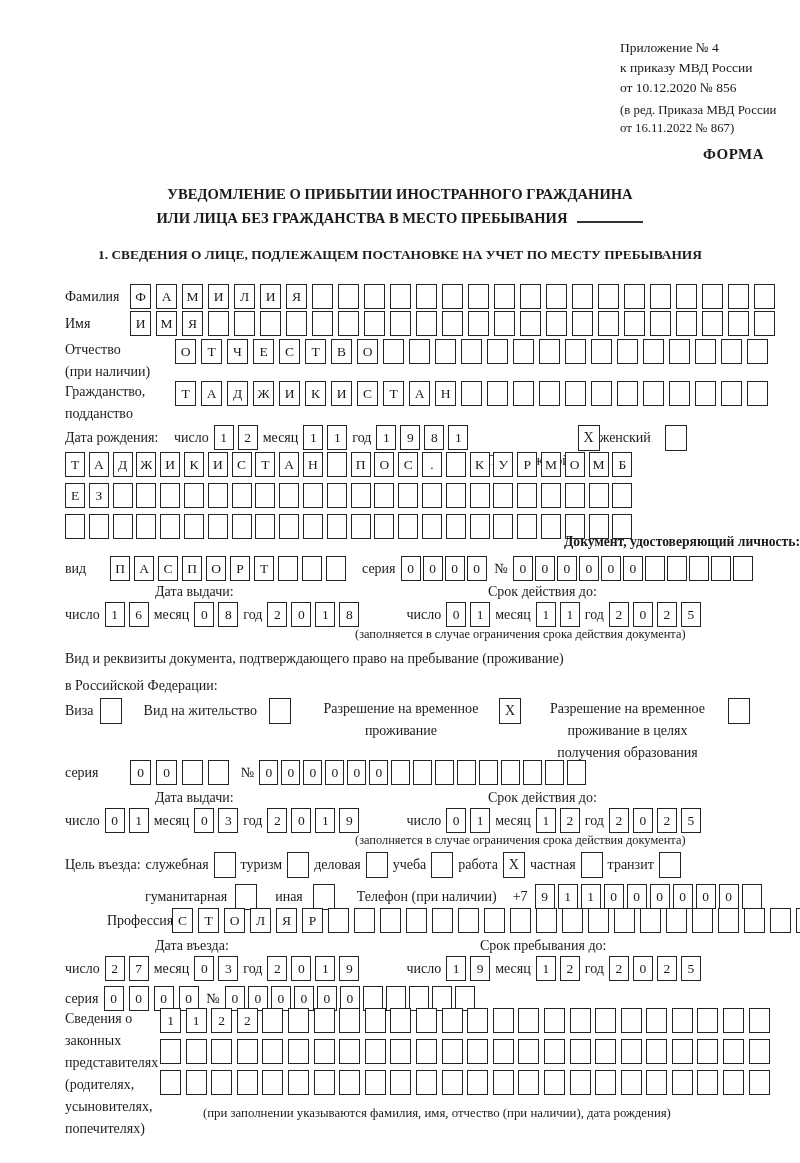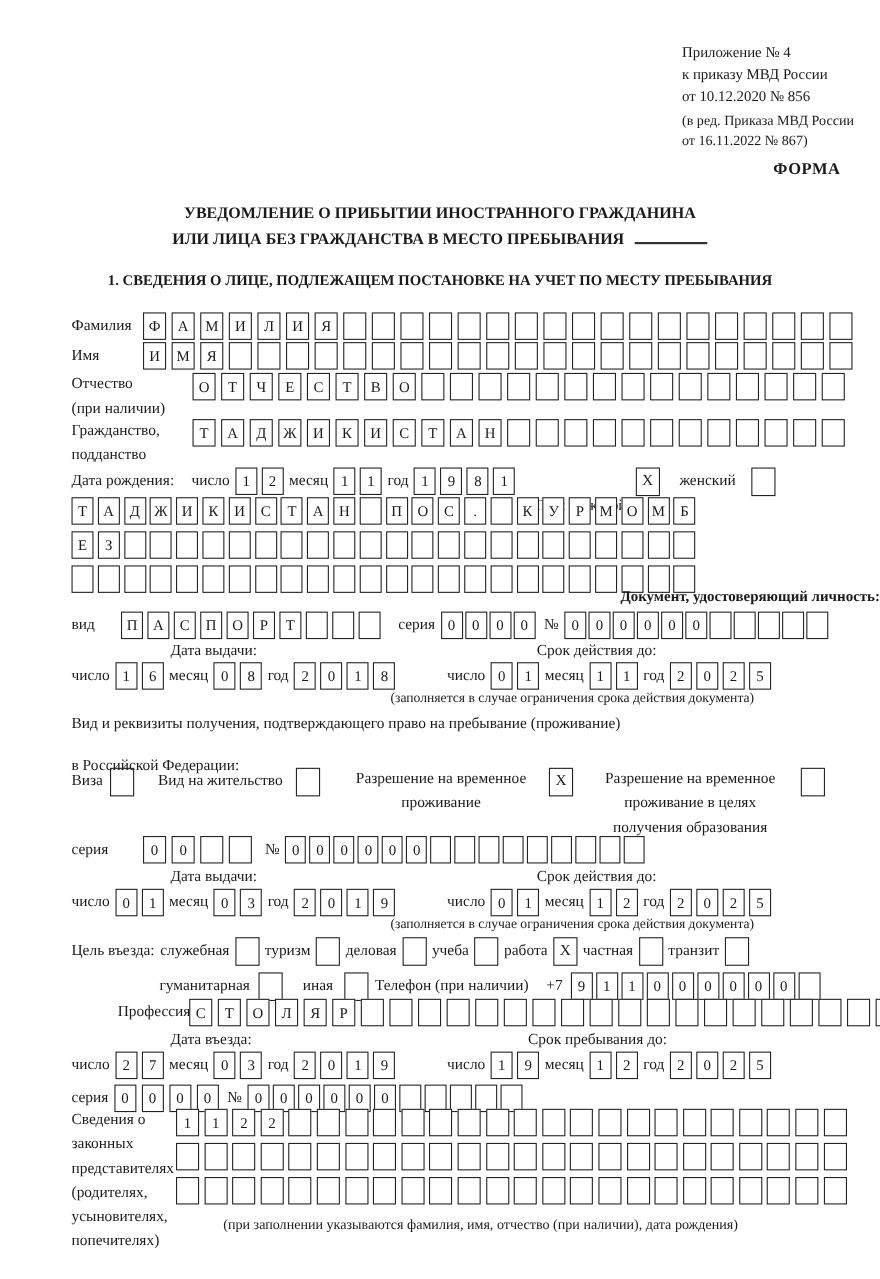--- a/index.html
+++ b/index.html
@@ -192,21 +192,21 @@
     <span class="dl">год</span>
     <span class="cells">
         <span class="cell">1</span>
         <span class="cell">9</span>
         <span class="cell">8</span>
         <span class="cell">1</span>
       </span>
   </div>
   <span class="lbl lh26" style="margin-left:18px;margin-top:23px;">Пол: мужской</span>
   <span class="cbox" style="margin-left:8px;">X</span>
-  <span class="lbl lh26" style="margin-left:18px;">женский</span>
+  <span class="lbl lh26" style="">женский</span>
   <span class="cbox" style="margin-left:14px;"></span>
 </div>
 
 <div class="row" style="left:65px; top:452px; --w:20px; --g:3.8px;">
   <div class="ccol">
     <div class="cells">
         <span class="cell">Т</span>
         <span class="cell">А</span>
         <span class="cell">Д</span>
         <span class="cell">Ж</span>
@@ -363,22 +363,22 @@
     <span class="cells">
         <span class="cell">2</span>
         <span class="cell">0</span>
         <span class="cell">2</span>
         <span class="cell">5</span>
       </span>
   </div>
 </div>
 <div class="abs note" style="left:355px; top:627px;">(заполняется в случае ограничения срока действия документа)</div>
 
-<div class="abs" style="left:65px; top:651px;">Вид и реквизиты получения, подтверждающего право на пребывание (проживание)</div>
-<div class="abs" style="left:65px; top:678px;margin-top:11px;">в Российской Федерации:</div>
+<div class="abs" style="left:65px; top:651px;">Вид и реквизиты документа, подтверждающего право на пребывание (проживание)</div>
+<div class="abs" style="left:65px; top:678px;">в Российской Федерации:</div>
 
 <div class="row" style="left:65px; top:698px;">
   <span class="lbl lh26">Виза</span>
   <span class="cbox" style="margin-left:6px;"></span>
   <span class="lbl lh26" style="margin-left:22px;">Вид на жительство</span>
   <span class="cbox" style="margin-left:12px;"></span>
   <div class="ml" style="width:180px; margin-left:20px;">Разрешение на временное
 проживание</div>
   <span class="cbox" style="margin-left:8px;">X</span>
   <div class="ml" style="width:185px; margin-left:14px;">Разрешение на временное
@@ -476,21 +476,21 @@
   <span class="cbox"></span>
   <span class="lbl lh26">транзит</span>
   <span class="cbox"></span>
 </div>
 
 <div class="row" style="left:145px; top:884px; --w:20px; --g:3px;">
   <span class="lbl lh26">гуманитарная</span>
   <span class="cbox" style="margin-left:8px;"></span>
   <span class="lbl lh26" style="margin-left:18px;">иная</span>
   <span class="cbox" style="margin-left:10px;"></span>
-  <span class="lbl lh26" style="margin-left:6px;">Телефон (при наличии)</span>
+  <span class="lbl lh26" style="margin-left:22px;">Телефон (при наличии)</span>
   <span class="lbl lh26" style="margin-left:16px;">+7</span>
   <div class="cells" style="margin-left:7px;">
       <span class="cell">9</span>
       <span class="cell">1</span>
       <span class="cell">1</span>
       <span class="cell">0</span>
       <span class="cell">0</span>
       <span class="cell">0</span>
       <span class="cell">0</span>
       <span class="cell">0</span>

